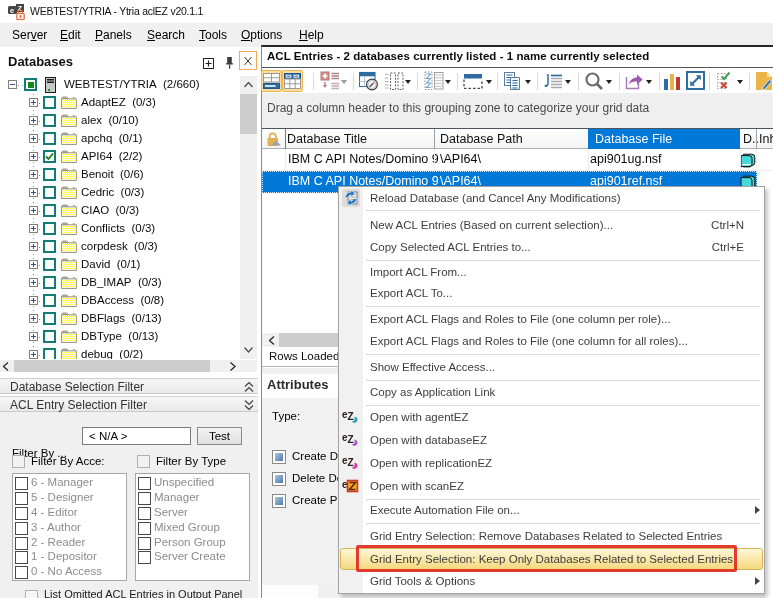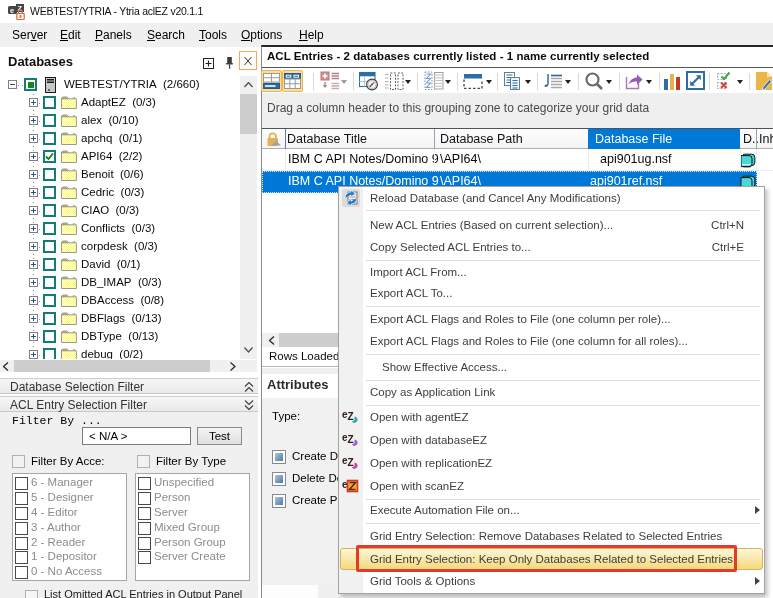--- a/index.html
+++ b/index.html
@@ -393,21 +393,21 @@
       <path d="M1 0.5 L5 4.5 L9 0.5 M1 5.5 L5 9.5 L9 5.5" fill="none" stroke="#444" stroke-width="1.2"></path>
       </svg>
   </div>
   <div class="abs" style="left:0;top:331px;width:258px;height:16px;background:linear-gradient(#f6f6f6,#e9e9e9);border-top:1px solid #cfcfcf;border-bottom:1px solid #c9c9c9;">
     <span class="abs" style="left:10px;top:1px;font-size:12px;color:#333;">Database Selection Filter</span>
     <svg class="abs" style="left:244px;top:3px;" width="10" height="10" viewBox="0 0 10 10">
       <path d="M1 4.5 L5 0.5 L9 4.5 M1 9.5 L5 5.5 L9 9.5" fill="none" stroke="#444" stroke-width="1.2"></path>
       </svg>
   </div>
   <div class="abs" style="left:0;top:365px;width:258px;height:186px;background:#f0f0f0;"></div>
-  <span class="abs" style="left:12px;top:367px;font-size:11.5px;font-family:Liberation Mono, monospace;">Filter By ...</span>
+  <span class="abs" style="left:12px;top:400px;font-size:11.5px;">Filter By ...</span>
   <div class="abs" style="left:82px;top:380px;width:109px;height:18px;border:1px solid #7b7b7b;background:#fff;">
     <span class="abs" style="left:6px;top:2px;font-size:11.5px;">&lt; N/A &gt;</span>
   </div>
   <div class="abs" style="left:197px;top:380px;width:45px;height:18px;border:1px solid #8a8a8a;background:linear-gradient(#f4f4f4,#dfdfdf);text-align:center;">
     <span style="font-size:11.5px;line-height:16px;">Test</span>
   </div>
   <div class="abs" style="left:12px;top:408px;width:13px;height:13px;border:1px solid #b0b0b0;background:#f2f2f2;"></div>
   <span class="abs" style="left:31px;top:408px;font-size:11.5px;">Filter By Acce:</span>
   <div class="abs" style="left:137px;top:408px;width:13px;height:13px;border:1px solid #b0b0b0;background:#f2f2f2;"></div>
   <span class="abs" style="left:156px;top:408px;font-size:11.5px;">Filter By Type</span>
@@ -423,21 +423,21 @@
   <span class="li-tx" style="left:31px;top:474px;">3 - Author</span>
   <div class="li-cb" style="left:15px;top:490px;"></div>
   <span class="li-tx" style="left:31px;top:489px;">2 - Reader</span>
   <div class="li-cb" style="left:15px;top:504px;"></div>
   <span class="li-tx" style="left:31px;top:503px;">1 - Depositor</span>
   <div class="li-cb" style="left:15px;top:519px;"></div>
   <span class="li-tx" style="left:31px;top:518px;">0 - No Access</span>
   <div class="li-cb" style="left:138px;top:430px;"></div>
   <span class="li-tx" style="left:154px;top:429px;">Unspecified</span>
   <div class="li-cb" style="left:138px;top:445px;"></div>
-  <span class="li-tx" style="left:154px;top:444px;">Person</span>
+  <span class="li-tx" style="left:154px;top:444px;">Manager</span>
   <div class="li-cb" style="left:138px;top:460px;"></div>
   <span class="li-tx" style="left:154px;top:459px;">Server</span>
   <div class="li-cb" style="left:138px;top:475px;"></div>
   <span class="li-tx" style="left:154px;top:474px;">Mixed Group</span>
   <div class="li-cb" style="left:138px;top:490px;"></div>
   <span class="li-tx" style="left:154px;top:489px;">Person Group</span>
   <div class="li-cb" style="left:138px;top:504px;"></div>
   <span class="li-tx" style="left:154px;top:503px;">Server Create</span>
   <div class="abs" style="left:25px;top:543px;width:13px;height:13px;border:1px solid #b0b0b0;background:#f6f6f6;"></div>
   <span class="abs" style="left:44px;top:541px;font-size:11px;color:#1a1a1a;">List Omitted ACL Entries in Output Panel</span>
@@ -570,21 +570,21 @@
   <div class="hcell" style="left:173px;width:153px;border:none;">Database Path</div>
   <div class="abs" style="left:326px;top:0;width:1px;height:20px;background:#9aa2aa;"></div>
   <div class="hcell" style="left:326px;width:152px;background:#0078d7;color:#fff;border:none;padding-left:7px;">Database File</div>
   <div class="hcell" style="left:478px;width:17px;padding-left:3px;border:none;">D..</div>
   <div class="abs" style="left:494px;top:0;width:1px;height:20px;background:#9aa2aa;"></div>
   <div class="hcell" style="left:495px;width:17px;padding-left:2px;border:none;">Inh</div>
 </div>
 <div class="abs" style="left:262px;top:149px;width:511px;height:22px;background:#fff;border-bottom:1px solid #ececec;">
   <div class="gcell" style="left:24px;width:148px;color:#0a0a0a;padding-left:2px;">IBM C API Notes/Domino 9</div>
   <div class="gcell" style="left:173px;width:153px;color:#0a0a0a;">\API64\</div>
-  <div class="gcell" style="left:326px;width:152px;color:#0a0a0a;padding-left:12px;">api901ug.nsf</div>
+  <div class="gcell" style="left:326px;width:152px;color:#0a0a0a;padding-left:2px;">api901ug.nsf</div>
   <svg class="abs" style="left:477px;top:4px;" width="17" height="15" viewBox="0 0 17 15">
  <path d="M4.5 1.2 h8.2 a3.1 3.1 0 0 1 3.1 3.1 v5.2 a3.1 3.1 0 0 1 -3.1 3.1 l-1.5 1.2 h-6.7 z" fill="#49d8da" stroke="#101010" stroke-width="1"></path>
  <path d="M2 2.6 h8 a3 3 0 0 1 3 3 v5 a3 3 0 0 1 -3 3 h-8 z" fill="#49d8da" stroke="#101010" stroke-width="1"></path>
  <path d="M3.2 11.6 h7.2 a2.2 2.2 0 0 0 1.6-0.8" fill="none" stroke="#eafcfc" stroke-width="1.2"></path>
 </svg>
   <div class="abs" style="left:23px;top:0;width:1px;height:22px;background:#ececec;"></div>
     <div class="abs" style="left:172px;top:0;width:1px;height:22px;background:#ececec;"></div>
     <div class="abs" style="left:326px;top:0;width:1px;height:22px;background:#ececec;"></div>
     <div class="abs" style="left:478px;top:0;width:1px;height:22px;background:#ececec;"></div>
     <div class="abs" style="left:494px;top:0;width:1px;height:22px;background:#ececec;"></div>
@@ -643,21 +643,21 @@
  <path d="M15 9 a6 6 0 0 1 -6 6 l0 2 -4-3.5 4-3.5 0 2.5" fill="#2478c8" stroke="#fff" stroke-width="0.6"></path>
 </svg>
 <div class="mi" style="top:214px;z-index:52;">New ACL Entries (Based on current selection)...</div>
 <div class="mi" style="left:auto;right:29px;top:214px;z-index:52;">Ctrl+N</div>
 <div class="mi" style="top:236px;z-index:52;">Copy Selected ACL Entries to...</div>
 <div class="mi" style="left:auto;right:29px;top:236px;z-index:52;">Ctrl+E</div>
 <div class="mi" style="top:261px;z-index:52;">Import ACL From...</div>
 <div class="mi" style="top:282px;z-index:52;">Export ACL To...</div>
 <div class="mi" style="top:308px;z-index:52;">Export ACL Flags and Roles to File (one column per role)...</div>
 <div class="mi" style="top:330px;z-index:52;">Export ACL Flags and Roles to File (one column for all roles)...</div>
-<div class="mi" style="top:356px;z-index:52;margin-left:12px;">Show Effective Access...</div>
+<div class="mi" style="top:356px;z-index:52;">Show Effective Access...</div>
 <div class="mi" style="top:381px;z-index:52;text-align:center;">Copy as Application Link</div>
 <div class="mi" style="top:406px;z-index:52;">Open with agentEZ</div>
 <svg class="abs" style="left:342px;top:409px;z-index:52;" width="18" height="16" viewBox="0 0 18 16">
  <text x="0" y="9" font-size="10" font-weight="bold" fill="#2e2018" font-family="Liberation Sans">e</text>
  <text x="5.5" y="10.5" font-size="10" font-weight="bold" fill="#2e2018" font-family="Liberation Sans">Z</text>
  <path d="M12.5 7.5 a3.2 3.2 0 1 1 -2.6 5.3 l2.6 -1.8 z" fill="#2aa8b0"></path>
 </svg>
 <div class="mi" style="top:429px;z-index:52;">Open with databaseEZ</div>
 <svg class="abs" style="left:342px;top:432px;z-index:52;" width="18" height="16" viewBox="0 0 18 16">
  <text x="0" y="9" font-size="10" font-weight="bold" fill="#2e2018" font-family="Liberation Sans">e</text>

